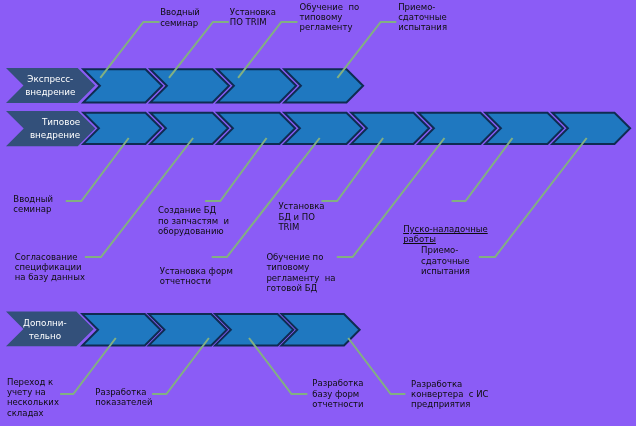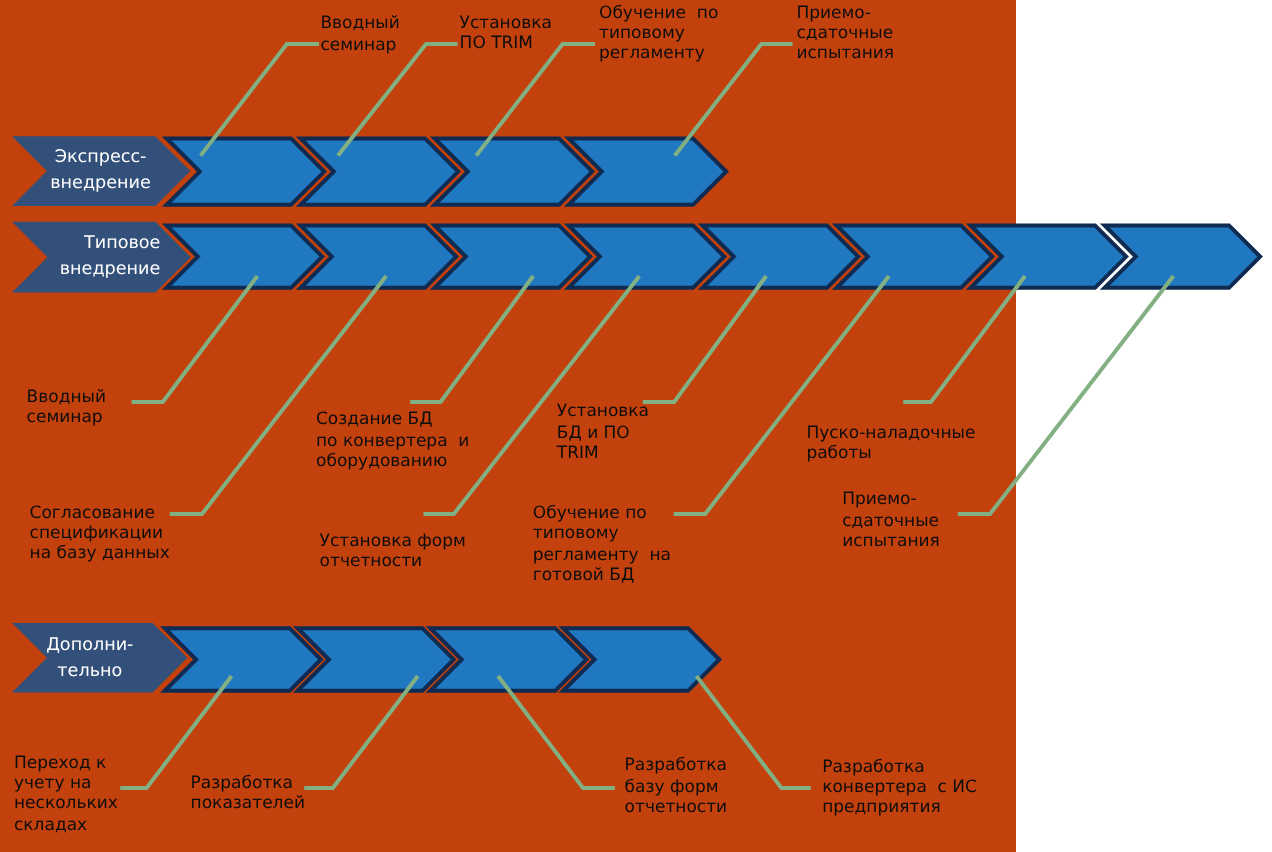--- a/index.html
+++ b/index.html
@@ -1,19 +1,19 @@
 <!DOCTYPE html>
 <html lang="ru"><head>
 <meta charset="utf-8">
 <title>Схема вариантов внедрения</title>
 <style>
   html,body{margin:0;padding:0;background:#ffffff;}
   body{width:636px;height:426px;overflow:hidden;
        font-family:"DejaVu Sans", sans-serif;}
-  #stage{position:relative;width:508px;height:426px;background:#c2410c;}
+  #stage{position:relative;width:636px;height:426px;background:#8b5cf6;}
   svg.layer{position:absolute;left:0;top:0;width:636px;height:426px;}
   .lbl{position:absolute;font-size:8.5px;color:#0d0d0d;white-space:pre;}
   .lbl > div{height:10.35px;line-height:10.35px;}
   .hdr{position:absolute;color:#ffffff;font-weight:normal;font-size:8.8px;text-align:center;white-space:pre;}
   .hdr > div{height:13.0px;line-height:13.0px;}
 </style>
 </head>
 <body>
 
 <div id="stage">
@@ -64,25 +64,25 @@
         <polyline points="348.2,338 390.7,394 405.4,394" fill="none" stroke="#82B082" stroke-width="2.0" stroke-linecap="butt" stroke-linejoin="miter"></polyline>
       </g>
     </svg>
   <div id="labels">
       <div class="lbl" style="left: 160.2px; top: 7.2px;"><div>Вводный</div><div>семинар</div></div>
       <div class="lbl" style="left: 229.8px; top: 7px;"><div>Установка</div><div>ПО TRIM</div></div>
       <div class="lbl" style="left: 299.5px; top: 1.8px;"><div>Обучение  по</div><div>типовому</div><div>регламенту</div></div>
       <div class="lbl" style="left: 398.2px; top: 1.8px;"><div>Приемо-</div><div>сдаточные</div><div>испытания</div></div>
       <div class="lbl" style="left: 13.3px; top: 193.9px;"><div>Вводный</div><div>семинар</div></div>
       <div class="lbl" style="left: 14.8px; top: 251.7px;"><div>Согласование</div><div>спецификации</div><div>на базу данных</div></div>
-      <div class="lbl" style="left: 158px; top: 205.3px;"><div>Создание БД</div><div>по конвертера  и</div><div>оборудованию</div></div>
+      <div class="lbl" style="left: 158px; top: 205.3px;"><div>Создание БД</div><div>по запчастям  и</div><div>оборудованию</div></div>
       <div class="lbl" style="left: 159.8px; top: 266.1px;"><div>Установка форм</div><div>отчетности</div></div>
       <div class="lbl" style="left: 278.4px; top: 201.4px;"><div>Установка</div><div>БД и ПО</div><div>TRIM</div></div>
       <div class="lbl" style="left: 266.4px; top: 252px;"><div>Обучение по</div><div>типовому</div><div>регламенту  на</div><div>готовой БД</div></div>
-      <div class="lbl" style="left: 403.2px; top: 212px;"><div>Пуско-наладочные</div><div>работы</div></div>
+      <div class="lbl" style="left: 403.2px; top: 224px; text-decoration: underline;"><div>Пуско-наладочные</div><div>работы</div></div>
       <div class="lbl" style="left: 421.1px; top: 245.2px;"><div>Приемо-</div><div>сдаточные</div><div>испытания</div></div>
       <div class="lbl" style="left: 7px; top: 376.5px;"><div>Переход к</div><div>учету на</div><div>нескольких</div><div>складах</div></div>
       <div class="lbl" style="left: 95.3px; top: 386.6px;"><div>Разработка</div><div>показателей</div></div>
       <div class="lbl" style="left: 312.3px; top: 378.3px;"><div>Разработка</div><div>базу форм</div><div>отчетности</div></div>
       <div class="lbl" style="left: 411.1px; top: 378.6px;"><div>Разработка</div><div>конвертера  с ИС</div><div>предприятия</div></div>
       <div class="hdr" style="left: 20.4px; top: 72.8px; width: 59.8px;"><div>Экспресс-</div><div>внедрение</div></div>
       <div class="hdr" style="left: 20.4px; top: 115.6px; width: 59.8px; text-align: right;"><div>Типовое</div><div>внедрение</div></div>
       <div class="hdr" style="left: 15px; top: 316.9px; width: 59.8px;"><div>Дополни-</div><div>тельно</div></div>
     </div>
 </div>

